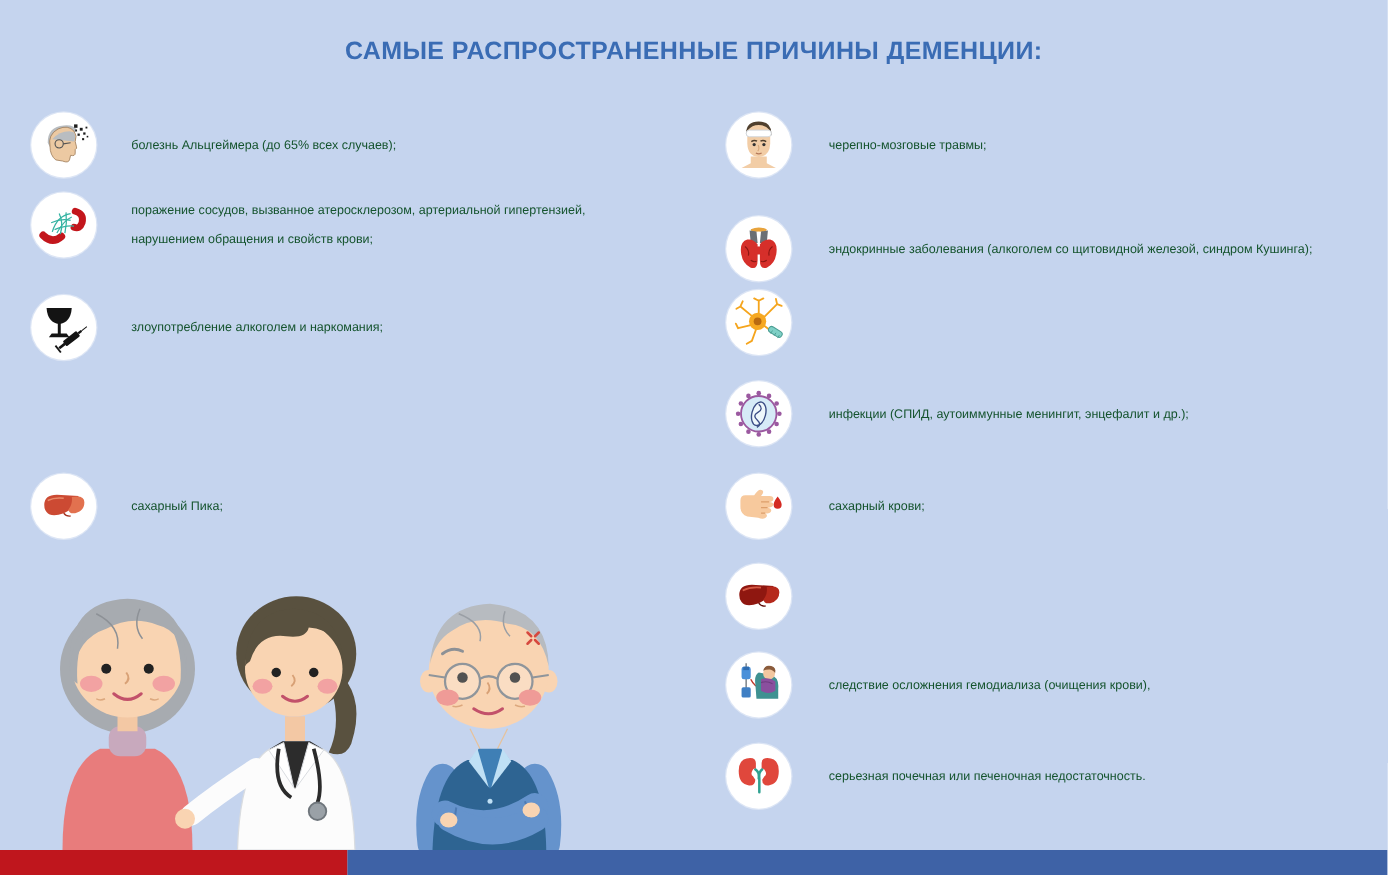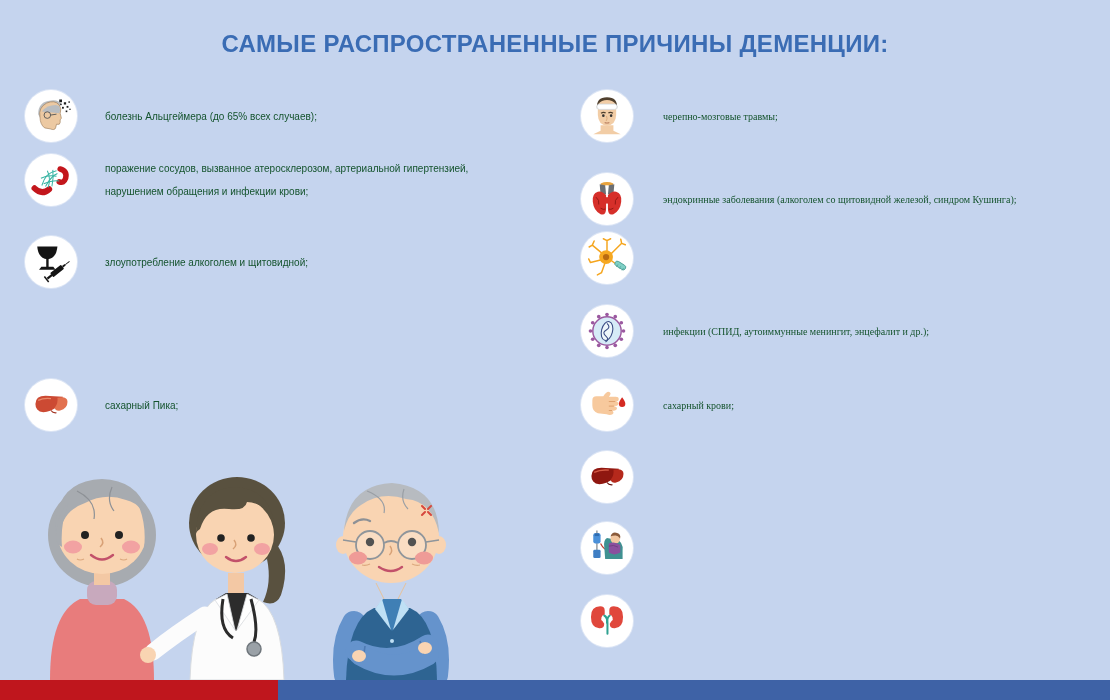--- a/index.html
+++ b/index.html
@@ -6,39 +6,39 @@
   .stage{
     position:relative;
     width:1110px;height:700px;
     background:#c5d4ee;
     overflow:hidden;
     font-family:"Liberation Sans", sans-serif;
   }
   .title{
     position:absolute;top:30px;left:0;width:1110px;
     text-align:center;
-    font-size:24px;font-weight:bold;letter-spacing:.3px;
+    font-size:20px;font-weight:bold;letter-spacing:.3px;
     color:#3a6cb4;
   }
   .item{
     position:absolute;
     display:flex;align-items:center;
   }
   .item.left{left:25px;}
   .item.right{left:581px;}
   .circle{
     flex:0 0 auto;
     width:52px;height:52px;border-radius:50%;
     background:#ffffff;
     display:flex;align-items:center;justify-content:center;
     box-shadow:0 0 0 1px rgba(255,255,255,.4);
   }
   .circle svg{width:44px;height:44px;display:block;}
   .item.left .txt{margin:0 0 0 28px;width:400px;}
-  .item.right .txt{margin:0 0 0 30px;width:425px;font-family:Liberation Serif, serif;}
+  .item.right .txt{margin:0 0 0 30px;width:425px;}
   .txt{
     font-size:10px;line-height:23px;color:#14532d;
   }
   .chars{
     position:absolute;left:2px;top:443px;width:470px;height:237px;
   }
   .bar{position:absolute;top:680px;height:20px;}
   .bar-red{left:0;width:278px;background:#bf161d;}
   .bar-blue{left:278px;width:832px;background:#3e62a6;}
 </style>
@@ -78,39 +78,39 @@
         <g stroke="#35b3a2" stroke-width="1.1" fill="none">
           <path d="M14 30 Q18 16 30 14"></path>
           <path d="M16 28 Q26 24 33 25"></path>
           <path d="M18 31 Q24 20 31 17"></path>
           <path d="M20 14 Q24 22 21 32"></path>
           <path d="M26 13 Q27 22 25 31"></path>
           <path d="M13 22 Q22 18 30 20"></path>
         </g>
       </svg>
     </span>
-    <p class="txt">поражение сосудов, вызванное атеросклерозом, артериальной гипертензией, нарушением обращения и инфекции крови;</p>
+    <p class="txt">поражение сосудов, вызванное атеросклерозом, артериальной гипертензией, нарушением обращения и свойств крови;</p>
   </div>
 
   <div class="item left" style="top:236px">
     <span class="circle">
       <svg viewBox="0 0 48 48">
         <path d="M9 7 L31 7 Q30 20 20 21 Q10 20 9 7 Z" fill="#141414"></path>
         <rect x="18.8" y="20" width="2.6" height="10" fill="#141414"></rect>
         <path d="M11 32.5 L29 32.5 L26.5 29.3 L13.5 29.3 Z" fill="#141414"></path>
         <g transform="rotate(-38 32 33)">
           <rect x="23" y="30" width="15" height="5.6" rx="1" fill="#141414"></rect>
           <rect x="17" y="31.6" width="6.5" height="2.4" fill="#141414"></rect>
           <rect x="15" y="29" width="1.6" height="7.6" fill="#141414"></rect>
           <rect x="38" y="31.8" width="3.6" height="2" fill="#141414"></rect>
           <rect x="41.6" y="32.4" width="6" height="0.9" fill="#141414"></rect>
         </g>
       </svg>
     </span>
-    <p class="txt">злоупотребление алкоголем и щитовидной;</p>
+    <p class="txt">злоупотребление алкоголем и наркомания;</p>
   </div>
 
 
   <div class="item left" style="top:379px">
     <span class="circle">
       <svg viewBox="0 0 48 48">
         <path d="M7 23 Q7 14 18 14 L37 15 Q34 26 24 30 Q13 34 9 29 Q7 27 7 23 Z" fill="#cc4a33"></path>
         <path d="M31 16 Q42 14 42 20.5 Q42 28 34 30 Q29 31 28 27 Q32 22 31 16 Z" fill="#e2714f"></path>
         <path d="M10 19 Q16 16 24 17" stroke="#e98a69" stroke-width="1.4" fill="none"></path>
         <path d="M24 30 q2 3 6 2.5" stroke="#a33322" stroke-width="1.2" fill="none"></path>
@@ -230,31 +230,33 @@
         <rect x="10.5" y="8" width="5" height="3" fill="#2f6cb0"></rect>
         <rect x="9" y="26" width="8" height="9" rx="1.5" fill="#3f7fc4"></rect>
         <path d="M17 19 Q21 27 27 26" stroke="#c0392b" stroke-width="1.3" fill="none"></path>
         <path d="M24 13 Q20 15 21 23 L22 36 L41 36 L41 27 Q42 17 34 15 Z" fill="#3f9191"></path>
         <circle cx="33" cy="14" r="5.2" fill="#f2c7a0"></circle>
         <path d="M27.8 11.5 Q29.5 5.8 35 7.5 Q39.5 9 38.3 13.5 Q36 10.2 33 10.4 Q30 10.4 27.8 11.5 Z" fill="#8a5b3b"></path>
         <path d="M26 19 Q33 16.5 38.5 21 L38.5 29 Q32 33 26 29 Z" fill="#8a4f9e"></path>
         <path d="M26 22 Q31 20 36 23" stroke="#6e3d80" stroke-width="1" fill="none"></path>
       </svg>
     </span>
+    <p class="txt">следствие осложнения гемодиализа (очищения крови),</p>
   </div>
 
   <div class="item right" style="top:595px">
     <span class="circle">
       <svg viewBox="0 0 48 48">
         <path d="M21 18 Q24.5 20 24.5 26 L24.5 38" stroke="#2fa291" stroke-width="2.2" fill="none" stroke-linecap="round"></path>
         <path d="M27 18 Q24 20 24 26" stroke="#2fa291" stroke-width="2.2" fill="none" stroke-linecap="round"></path>
         <path d="M16.5 8 Q6.5 8 6.5 19.5 Q6.5 31 15.5 32 Q21 32.3 21 27 L19 24 Q17 23 18 20 Q19 17 21.5 17 L21.5 12.5 Q21.5 8 16.5 8 Z" fill="#e0473c"></path>
         <path d="M31.5 8 Q41.5 8 41.5 19.5 Q41.5 31 32.5 32 Q27 32.3 27 27 L29 24 Q31 23 30 20 Q29 17 26.5 17 L26.5 12.5 Q26.5 8 31.5 8 Z" fill="#e0473c"></path>
       </svg>
     </span>
+    <p class="txt">серьезная почечная или печеночная недостаточность.</p>
   </div>
 
   <svg class="chars" viewBox="0 0 470 237">
 
     <g>
       <ellipse cx="100" cy="92" rx="54" ry="52" fill="#a7abb0"></ellipse>
       <path d="M48 237 Q48 170 78 156 L122 156 Q152 170 152 237 Z" fill="#e87c7c"></path>
       <rect x="85" y="138" width="30" height="24" rx="9" fill="#c8a9bd"></rect>
       <rect x="92" y="124" width="16" height="18" fill="#f3c8a4"></rect>
       <ellipse cx="100" cy="88" rx="45" ry="43" fill="#f9d4b2"></ellipse>

